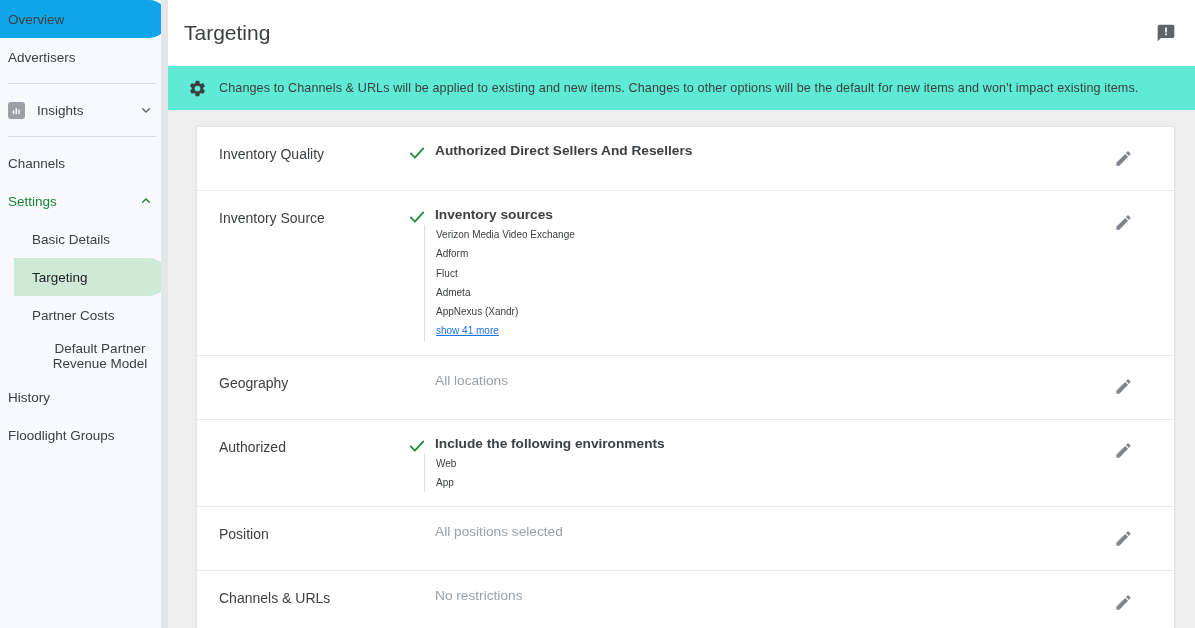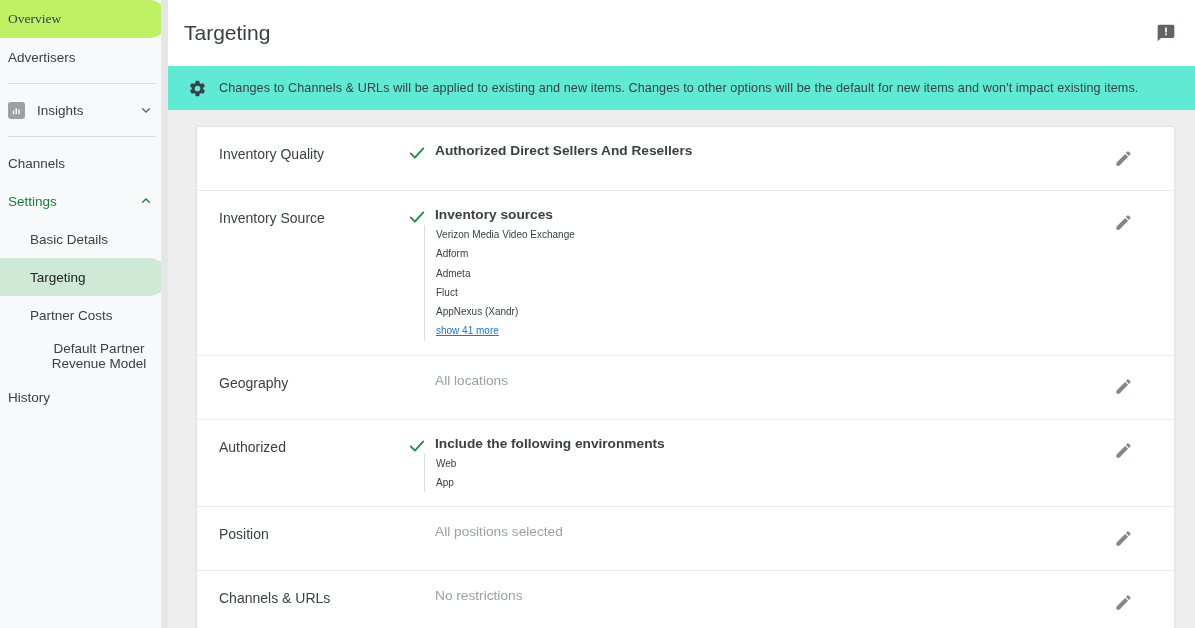--- a/index.html
+++ b/index.html
@@ -21,25 +21,25 @@
   }
   .nav-item {
     height: 38px;
     display: flex; align-items: center;
     padding-left: 8px;
     font-size: 13.5px; color: #3c4043;
     border-radius: 0 19px 19px 0;
     cursor: pointer;
     white-space: nowrap;
   }
-  .nav-item.active-grey { background: #bef264; font-family: Liberation Serif, serif; }
+  .nav-item.active-grey { background: #0ea5e9; }
   .nav-item.active-green { background: #ceead6; color: #202124; font-weight: 400;}
   .nav-item.green { color: #188038; }
   .nav-item .lbl { flex: 1; }
-  .nav-item.sub { padding-left: 30px; }
+  .nav-item.sub { padding-left: 18px; margin-left: 14px; }
   .nav-item.sub.two-line { height: 44px; line-height: 15px; text-align: center; }
   .nav-item.sub.two-line .lbl { white-space: normal; }
   .divider { height: 1px; background: #dadce0; margin: 7px 12px 7px 8px; }
   .sq-icon {
     width: 17px; height: 17px; border-radius: 3px;
     background: #9aa0a6; margin-right: 12px;
     display: flex; align-items: center; justify-content: center;
     flex: 0 0 17px;
   }
   .chev { margin-right: 14px; display: flex; align-items: center; }
@@ -174,20 +174,23 @@
           <span class="lbl">Targeting</span>
         </div>
         <div class="nav-item sub">
           <span class="lbl">Partner Costs</span>
         </div>
         <div class="nav-item sub two-line">
           <span class="lbl">Default Partner Revenue Model</span>
         </div>
         <div class="nav-item">
           <span class="lbl">History</span>
+        </div>
+        <div class="nav-item">
+          <span class="lbl">Floodlight Groups</span>
         </div>
       </div>
     <div class="scroll-track">
       <div class="scroll-thumb"></div>
     </div>
   </nav>
 
   <section class="main">
 
     <div class="topbar">
@@ -231,22 +234,22 @@
           <div class="row-label">Inventory Source</div>
           <div class="row-value">
             <div class="check"><svg width="20" height="20" viewBox="0 0 24 24">
                 <path fill="none" stroke="#1e8e3e" stroke-width="2.2" stroke-linecap="round" stroke-linejoin="round" d="M4.5 12.5l5 5 10-11"></path>
               </svg></div>
             <div class="value-body">
               <div class="value-head">Inventory sources</div>
               <div class="sublist">
                 <div class="si">Verizon Media Video Exchange</div>
                 <div class="si">Adform</div>
+                <div class="si">Fluct</div>
                 <div class="si">Admeta</div>
-                <div class="si">Fluct</div>
                 <div class="si">AppNexus (Xandr)</div>
                 <div class="si link">show 41 more</div>
               </div>
             </div>
           </div>
           <div class="edit-btn">
             <svg width="19" height="19" viewBox="0 0 24 24">
               <path fill="#80868b" d="M3 17.25V21h3.75L17.81 9.94l-3.75-3.75L3 17.25zM20.71 7.04a1 1 0 000-1.41l-2.34-2.34a1 1 0 00-1.41 0l-1.83 1.83 3.75 3.75 1.83-1.83z"></path>
             </svg>
           </div>

